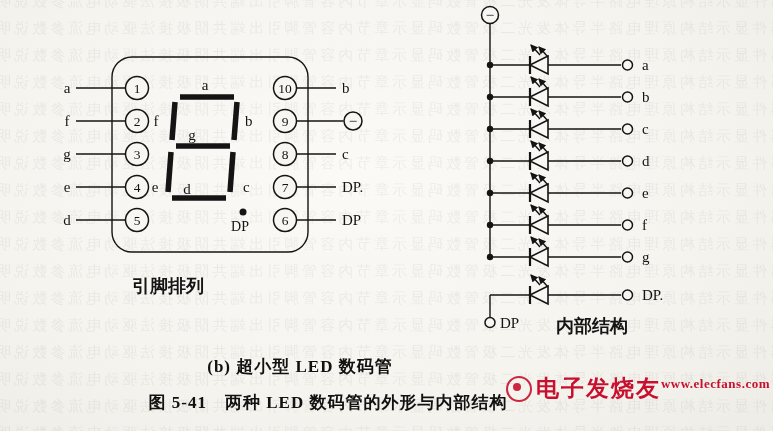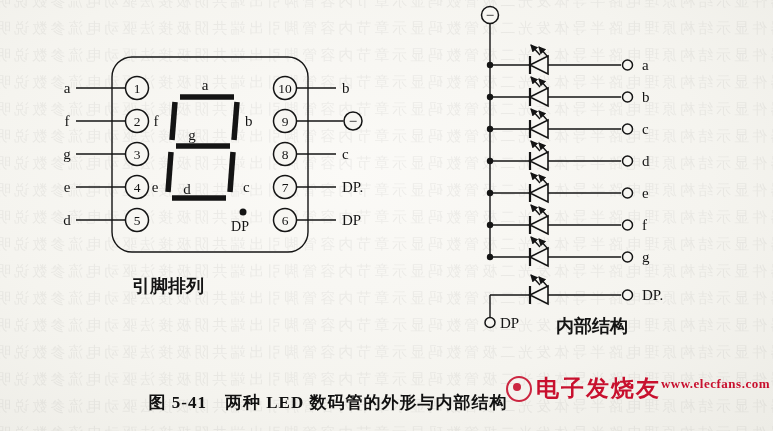--- a/index.html
+++ b/index.html
@@ -252,20 +252,21 @@
       <circle class="pin" cx="197.5" cy="295" r="5"></circle>
       <text class="t15" x="212" y="300">DP.</text>
       <line class="ln" x1="60" y1="295" x2="60" y2="317.5"></line>
       <circle class="pin" cx="60" cy="322.5" r="5"></circle>
       <text class="t15" x="70" y="328">DP</text>
     </g>
 
     <text class="ttl" x="162" y="332" text-anchor="middle">内部结构</text>
   </svg>
 
+  <div class="caption" style="left:150px;top:355px;width:300px">(b) 超小型 LED 数码管</div>
 
   <div class="caption" style="left:128px;top:391px;width:400px">图 5-41　两种 LED 数码管的外形与内部结构</div>
 
   <div class="watermark">
     <div class="wm-logo"></div>
     <div class="wm-col">
       <div class="wm-brand">电子发烧友</div>
       <div class="wm-url">www.elecfans.com</div>
     </div>
   </div>

